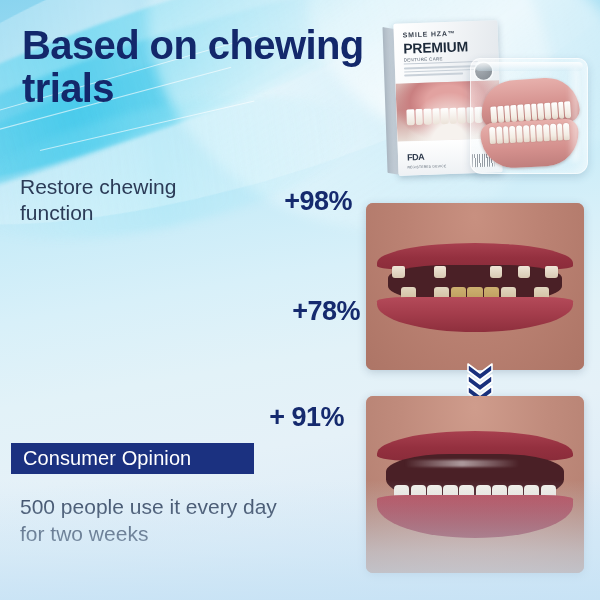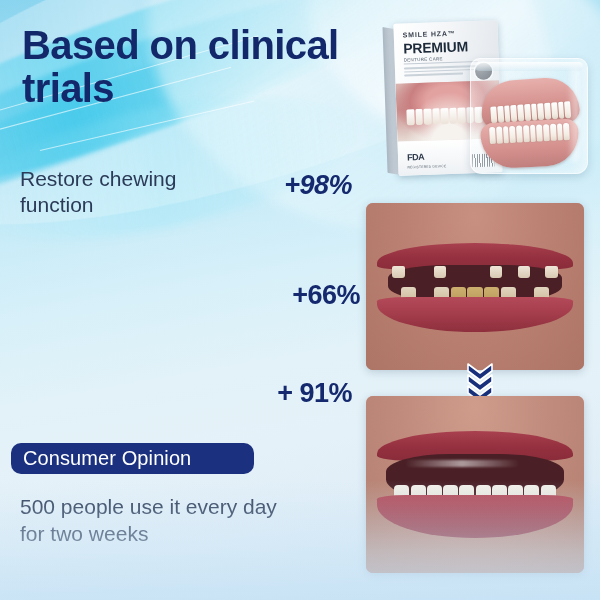--- a/index.html
+++ b/index.html
@@ -107,55 +107,55 @@
   
   .benefits {
     position: absolute;
     left: 20px;
     top: 166px;
     width: 340px;
   }
   .brow {
     position: relative;
     height: 92px;
+    margin-top: 8px;
   }
   .blabel {
     position: absolute;
     left: 0;
     top: 0;
     width: 236px;
     color: #2b3b57;
     font-size: 21px;
     line-height: 1.25;
     white-space: pre-line;
   }
   .bval {
     position: absolute;
     right: 0;
     color: #152a6e;
     font-size: 27px;
     font-weight: bold;
     letter-spacing: -0.5px;
     white-space: pre;
   }
-  .brow.r1 .bval { top: 4px;  right: 8px; font-style: italic; }
+  .brow.r1 .bval { top: 12px;  right: 8px; }
   .brow.r2 .bval { top: 22px; right: 0px; }
-  .brow.r3 .bval { top: 28px; right: 8px; }
+  .brow.r3 .bval { top: 28px; right: 16px; }
 
   
   .opinion-banner {
     position: absolute;
     left: 11px;
     top: 443px;
     width: 243px;
     height: 31px;
     background: #1b3180;
     display: flex;
     align-items: center;
-    border-radius: 10px;
   }
   .opinion-banner span {
     color: #ffffff;
     font-size: 20px;
     padding-left: 12px;
     letter-spacing: .1px;
   }
   .opinion-text {
     position: absolute;
     left: 20px;
@@ -432,31 +432,31 @@
     <div class="streak s3"></div>
     <div class="streak s4"></div>
     <div class="streak s5"></div>
     <div class="streak s6"></div>
     <div class="streak s7"></div>
     <div class="fineline" style="left:-30px; top:118px; width:300px; transform:rotate(-16deg);"></div>
     <div class="fineline" style="left:-20px; top:134px; width:260px; transform:rotate(-15deg);"></div>
     <div class="fineline" style="left:40px;  top:150px; width:220px; transform:rotate(-13deg);"></div>
   </div>
 
-  <div class="headline">Based on clinical
+  <div class="headline">Based on chewing
 trials</div>
 
   <div class="benefits">
     <div class="brow r1">
       <div class="blabel">Restore chewing
 function</div>
       <div class="bval">+98%</div>
     </div>
     <div class="brow r2">
-      <div class="bval">+66%</div>
+      <div class="bval">+78%</div>
     </div>
     <div class="brow r3">
       <div class="bval">+ 91%</div>
     </div>
   </div>
 
   <div class="opinion-banner">
     <span>Consumer Opinion</span>
   </div>
   <div class="opinion-text">500 people use it every day

